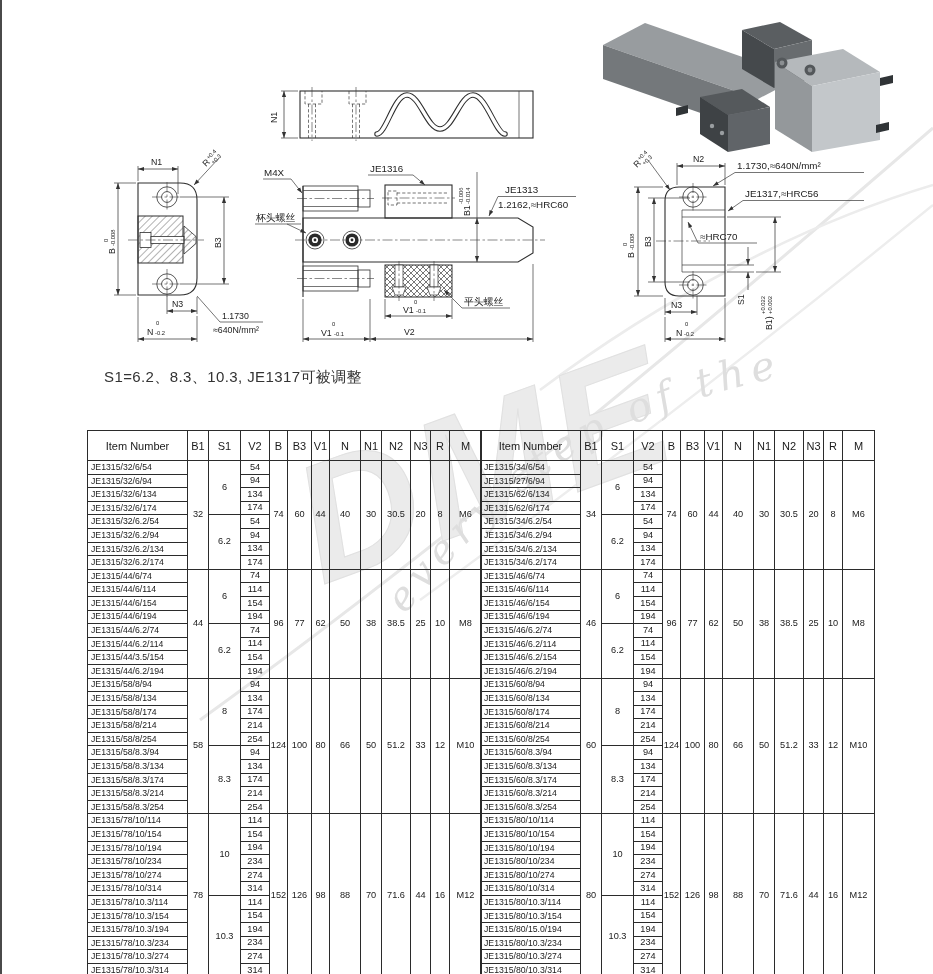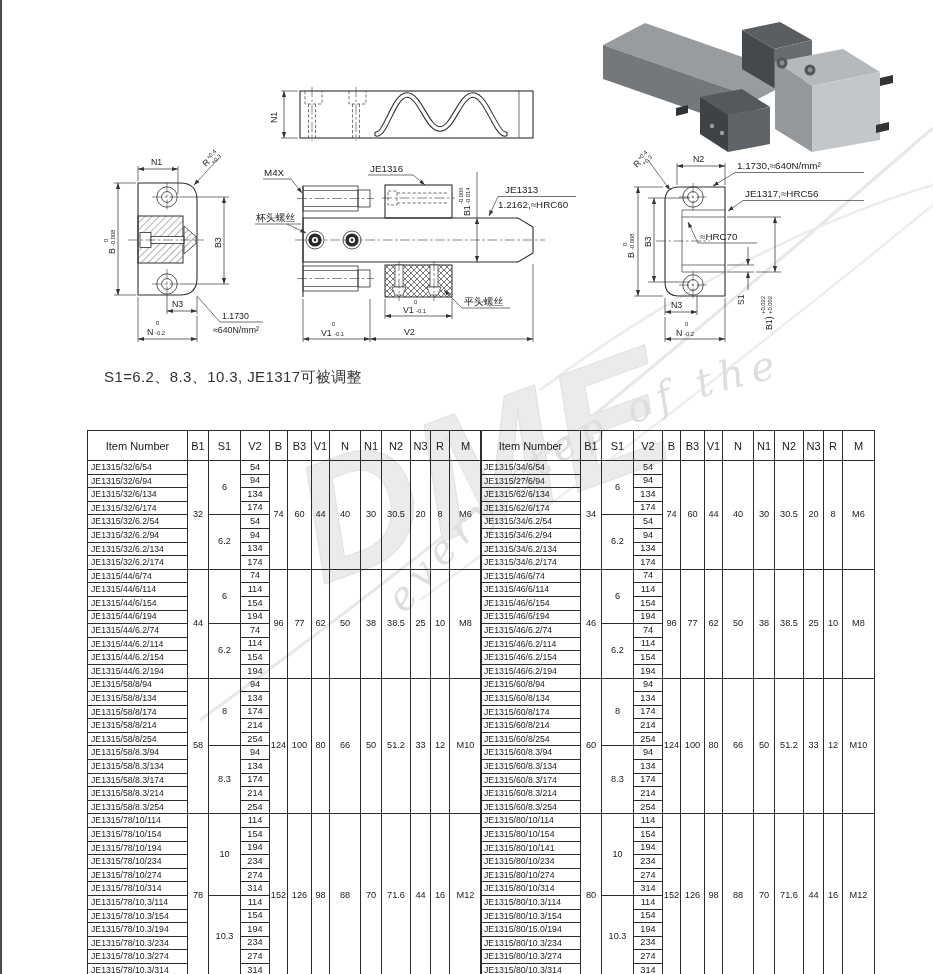--- a/index.html
+++ b/index.html
@@ -430,21 +430,21 @@
           <tr>
             <td class="item">JE1315/44/6.2/74</td>
             <td rowspan="4">6.2</td>
             <td>74</td>
           </tr>
           <tr>
             <td class="item">JE1315/44/6.2/114</td>
             <td>114</td>
           </tr>
           <tr>
-            <td class="item">JE1315/44/6.2/154</td>
+            <td class="item">JE1315/44/3.5/154</td>
             <td>154</td>
           </tr>
           <tr>
             <td class="item">JE1315/44/6.2/194</td>
             <td>194</td>
           </tr>
           <tr>
             <td class="item">JE1315/58/8/94</td>
             <td rowspan="10">58</td>
             <td rowspan="5">8</td>
@@ -732,21 +732,21 @@
             <td rowspan="12">71.6</td>
             <td rowspan="12">44</td>
             <td rowspan="12">16</td>
             <td rowspan="12">M12</td>
           </tr>
           <tr>
             <td class="item">JE1315/80/10/154</td>
             <td>154</td>
           </tr>
           <tr>
-            <td class="item">JE1315/80/10/141</td>
+            <td class="item">JE1315/80/10/194</td>
             <td>194</td>
           </tr>
           <tr>
             <td class="item">JE1315/80/10/234</td>
             <td>234</td>
           </tr>
           <tr>
             <td class="item">JE1315/80/10/274</td>
             <td>274</td>
           </tr>

